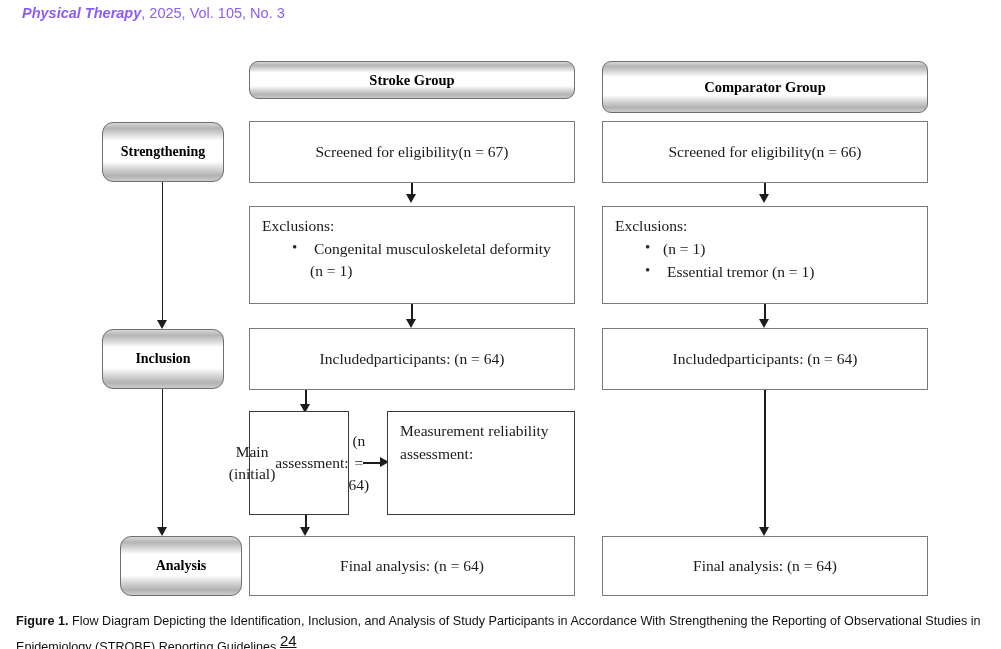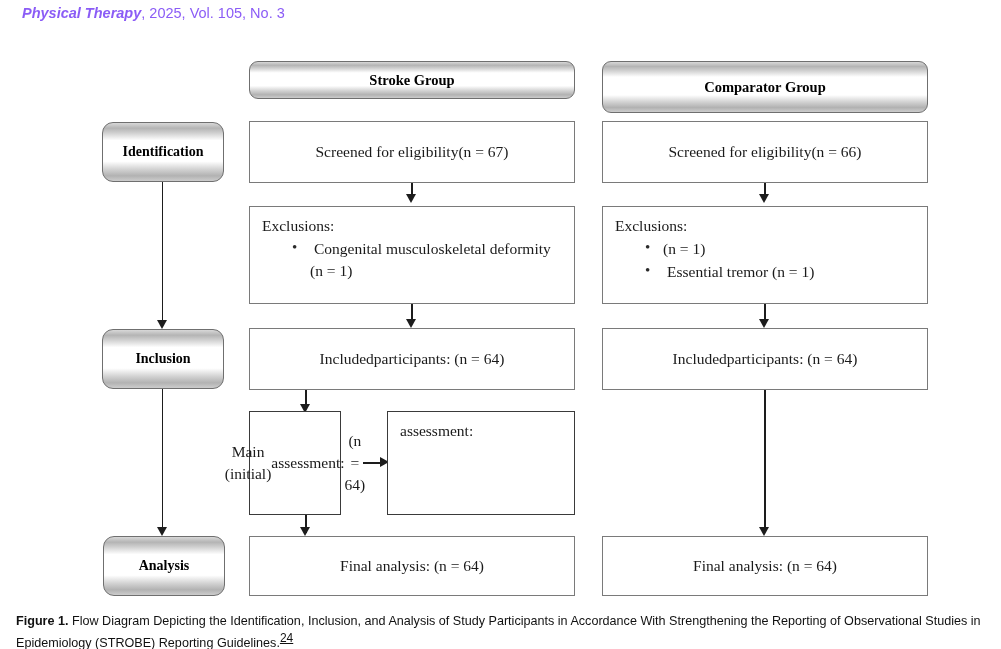--- a/index.html
+++ b/index.html
@@ -148,46 +148,46 @@
     width: 970px;
     font-family: "Liberation Sans", sans-serif;
     font-size: 12.6px;
     line-height: 1.45;
     color: #111111;
   }
   #caption .cap-label {
     font-weight: bold;
   }
   #caption sup {
-    font-size: 12px;
+    font-size: 15px;
     vertical-align: super;
     text-decoration: underline;
   }
 </style>
 </head>
 <body>
 
 <div id="journal-header">
   <span class="jh-title">Physical Therapy</span><span>, 2025, Vol. 105, No. 3</span>
 </div>
 
 <div class="stage wide" style="left:249px; top:61px; width:326px; height:38px;">
   <span>Stroke Group</span>
 </div>
 <div class="stage wide" style="left:602px; top:61px; width:326px; height:52px;text-align:right;">
   <span>Comparator Group</span>
 </div>
 
 <div class="stage" style="left:102px; top:122px; width:122px; height:60px;">
-  <span>Identification</span>
+  <span>Strengthening</span>
 </div>
 <div class="stage" style="left:102px; top:329px; width:122px; height:60px;">
   <span>Inclusion</span>
 </div>
-<div class="stage" style="left:103px; top:536px; width:122px; height:60px;">
+<div class="stage" style="left:120px; top:536px; width:122px; height:60px;">
   <span>Analysis</span>
 </div>
 
 <div class="vline thin" style="left:162px; top:182px; height:138px;"></div>
 <div class="arrow-down" style="left:157px; top:320px;"></div>
 <div class="vline thin" style="left:162px; top:389px; height:138px;"></div>
 <div class="arrow-down" style="left:157px; top:527px;"></div>
 
 <div class="box centered" style="left:249px; top:121px; width:326px; height:62px;">
   <div>Screened for eligibility</div>
@@ -211,30 +211,31 @@
 <div class="arrow-down" style="left:406px; top:319px;"></div>
 
 <div class="box centered" style="left:249px; top:328px; width:326px; height:62px;">
   <div>Included</div>
   <div>participants: (n = 64)</div>
 </div>
 
 <div class="vline" style="left:305px; top:390px; height:16px;"></div>
 <div class="arrow-down" style="left:300px; top:404px;"></div>
 
-<div class="box centered heavy" style="left:249px; top:411px; width:92px; height:104px;">
+<div class="box centered heavy" style="left:249px; top:411px; width:100px; height:104px;">
   <div>Main (initial)</div>
   <div>assessment:</div>
   <div>(n = 64)</div>
 </div>
 
 <div class="hline" style="left:363px; top:462px; width:19px;"></div>
 <div class="arrow-right" style="left:380px; top:457px;"></div>
 
 <div class="box left heavy" style="left:387px; top:411px; width:188px; height:104px;">
+  <span class="lead">Measurement reliability</span>
   <span class="lead">assessment:</span>
 </div>
 
 <div class="vline" style="left:305px; top:515px; height:18px;"></div>
 <div class="arrow-down" style="left:300px; top:527px;"></div>
 
 <div class="box centered" style="left:249px; top:536px; width:326px; height:60px;">
   <div>Final analysis: (n = 64)</div>
 </div>
 

